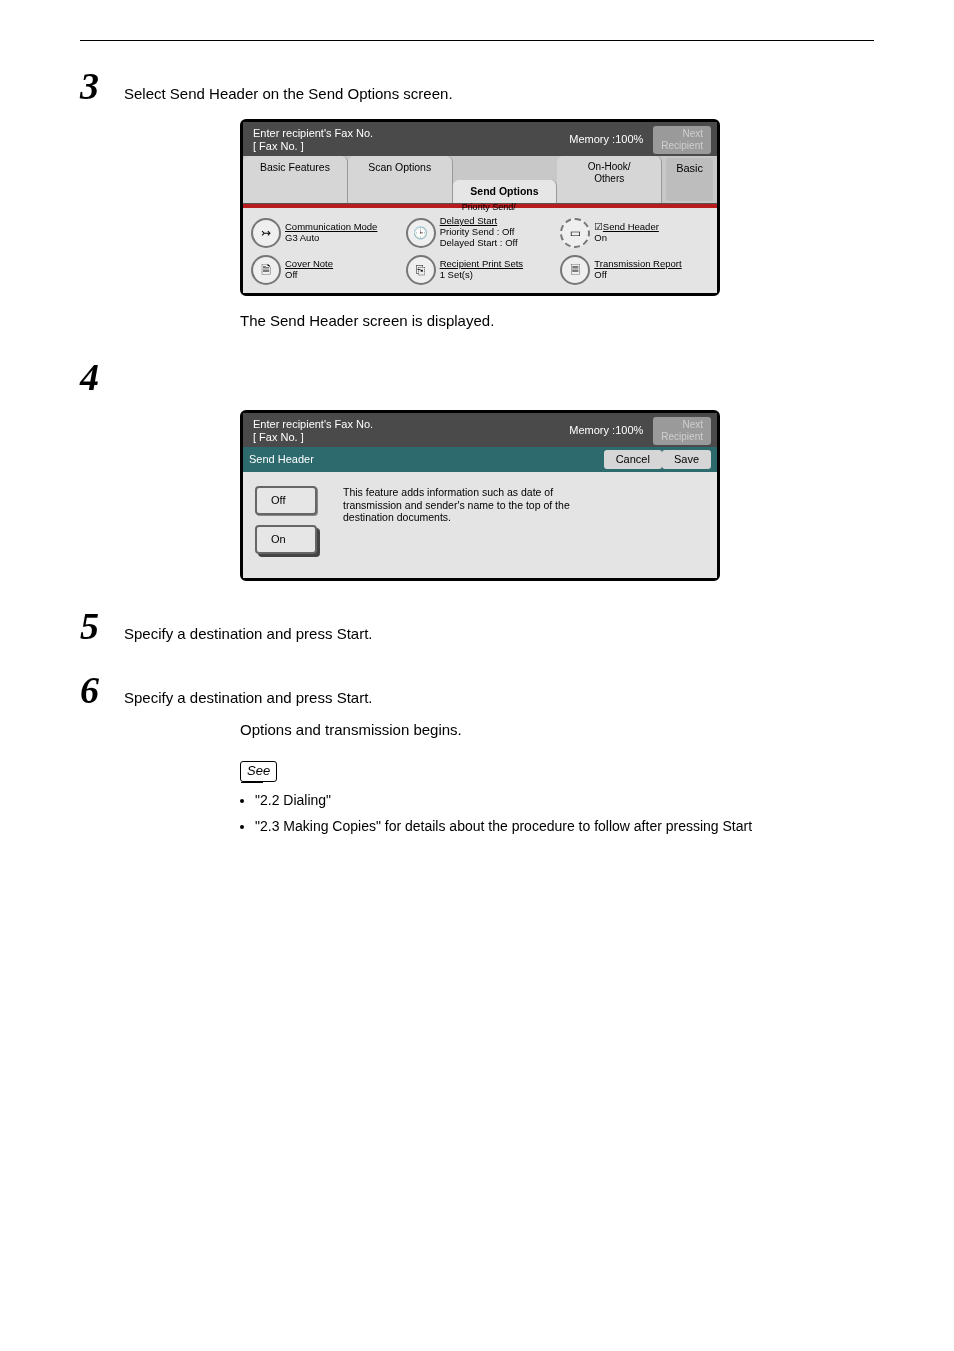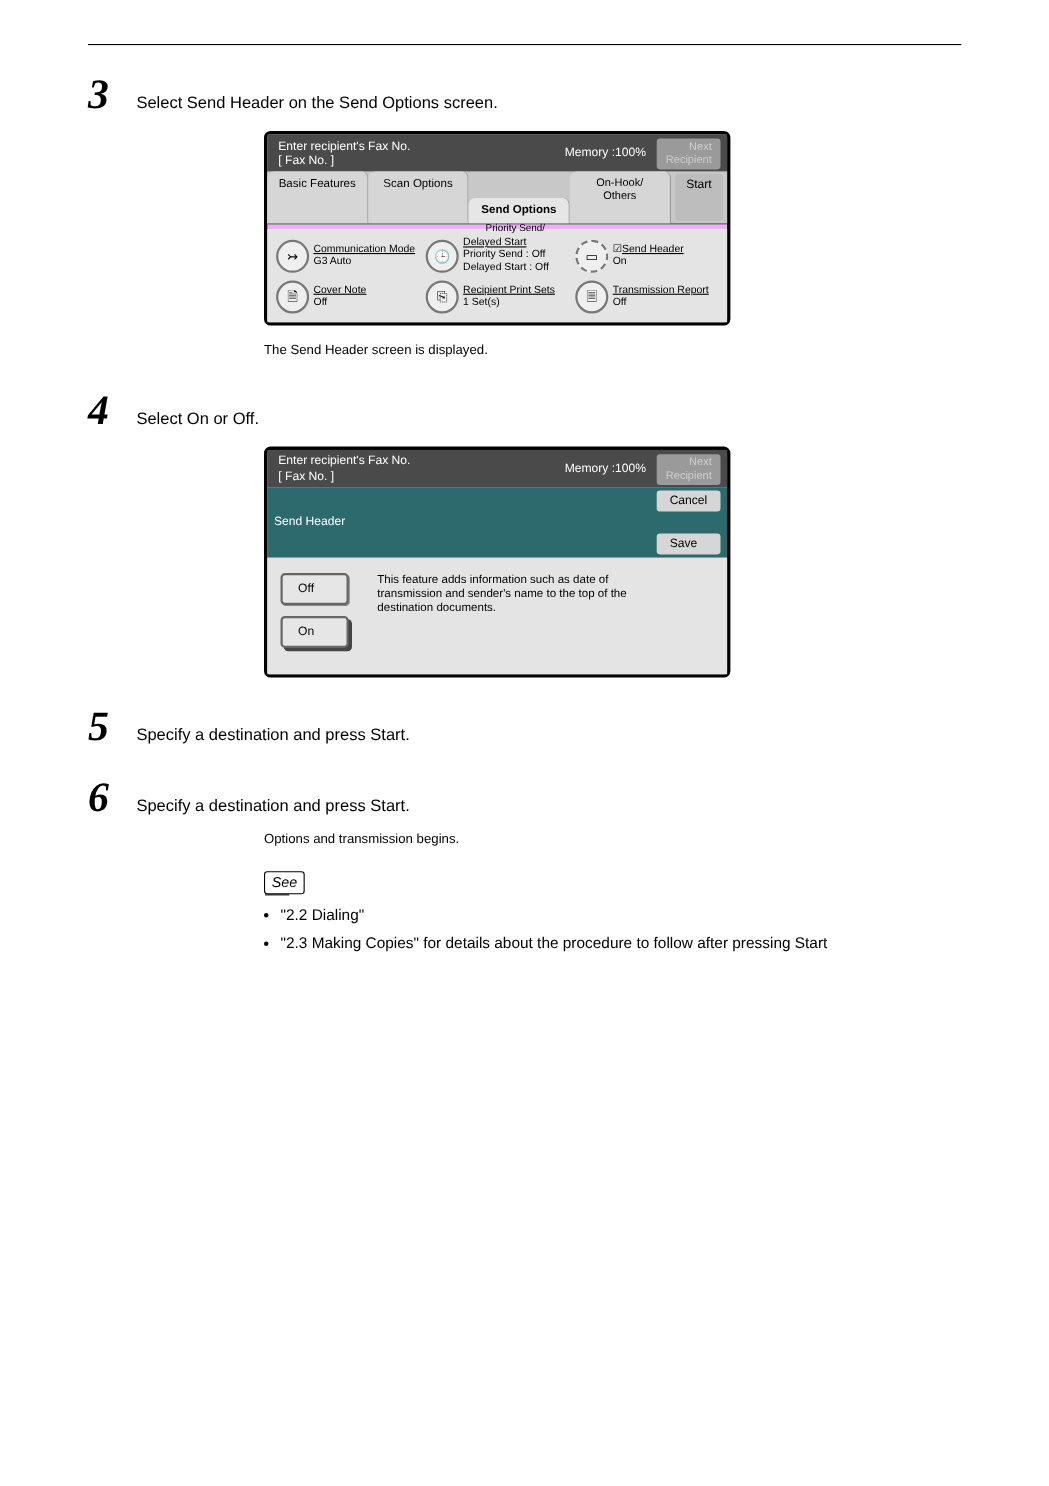--- a/index.html
+++ b/index.html
@@ -39,23 +39,23 @@
     margin-top: 26px;
   }
   .step-text {
     flex: 1;
     font-size: 15px;
     padding-top: 6px;
   }
   .screen {
     border: 3px solid #000;
     border-radius: 6px;
-    width: 424px;
+    width: 480px;
     margin: 14px 0 14px 160px;
-    background: #f0abfc;
+    background: #b91c1c;
     font-size: 11px;
     line-height: 1.2;
   }
   .screen-top {
     display: flex;
     justify-content: space-between;
     align-items: center;
     padding: 4px 6px 2px 10px;
     background: #4a4a4a;
     color: #fff;
@@ -128,21 +128,21 @@
     padding-left: 48px;
   }
   .sendhdr-row {
     display: flex;
     align-items: center;
     background: #2c6a6d;
     color: #fff;
     padding: 3px 6px;
     font-size: 11px;
   }
-  .btn-group { margin-left: auto; display: flex; gap: 20px; flex-direction: column; }
+  .btn-group { margin-left: auto; display: flex; gap: 0; }
   .btn-small {
     background: #d6d6d6;
     color: #000;
     padding: 3px 12px;
     border-radius: 3px;
   }
   .opt-area {
     padding: 14px 12px 24px 12px;
     display: flex;
     gap: 26px;
@@ -154,21 +154,21 @@
     border-radius: 4px;
     padding: 6px 14px;
     background: #e6e6e6;
     font-size: 11px;
     width: 62px;
     text-align: left;
     box-shadow: 1px 1px 0 #888;
   }
   .opt-btn.pressed { box-shadow: 3px 3px 0 #444; }
   .opt-desc { font-size: 10.5px; max-width: 260px; }
-  .body-note { margin: 10px 0 0 160px; font-size: 12px; }
+  .body-note { margin: 10px 0 0 160px; font-size: 15px; }
   .see-box {
     border: 1px solid #000;
     border-radius: 3px;
     display: inline-block;
     padding: 0 6px;
     font-size: 13px;
     font-style: italic;
     position: relative;
     margin-left: 160px;
     margin-top: 20px;
@@ -233,21 +233,21 @@
         <div>Next</div>
         <div>Recipient</div>
       </div>
     </div>
     <div class="tab-row">
       <div class="tab">Basic Features</div>
       <div class="tab">Scan Options</div>
       <div class="tab active">Send Options</div>
       <div class="tab hook-tab" style="white-space:pre-line">On-Hook/
 Others</div>
-      <div class="menu-btn">Start</div>
+      <div class="menu-btn">Basic</div>
     </div>
     <div class="small-title">Priority Send/</div>
     <div class="icon-area">
       <div class="feat">
         <div class="circ">↣</div>
         <div class="feat-text"><u>Communication Mode</u><br><span>G3 Auto</span></div>
       </div>
       <div class="feat">
         <div class="circ">🕒</div>
         <div class="feat-text"><u>Delayed Start</u><br><span>Priority Send : Off</span><br><span>Delayed Start : Off</span></div>
@@ -269,21 +269,20 @@
         <div class="feat-text"><u>Transmission Report</u><br><span>Off</span></div>
       </div>
     </div>
   </div>
 
   <div class="body-note">The Send Header screen is displayed.</div>
 
   
   <div class="step-row">
     <span class="step-num">4</span>
-    <span class="step-text">Select On or Off.</span>
   </div>
 
   
   <div class="screen">
     <div class="screen-top">
       <div class="top-left">
         <div>Enter recipient's Fax No.</div>
         <div>[  Fax No. ]</div>
       </div>
       <div class="memory">Memory :100%</div>

